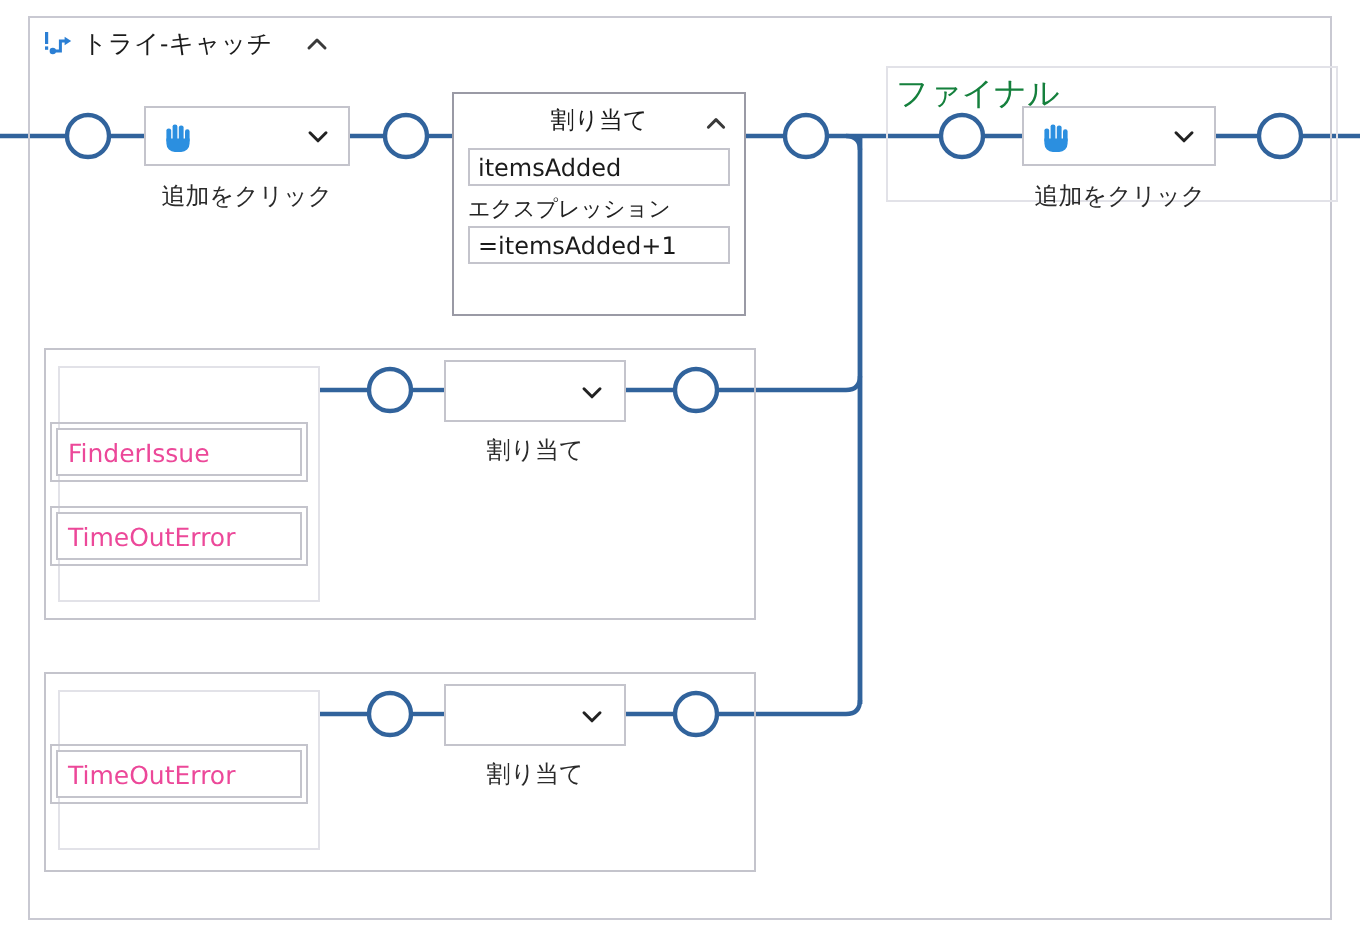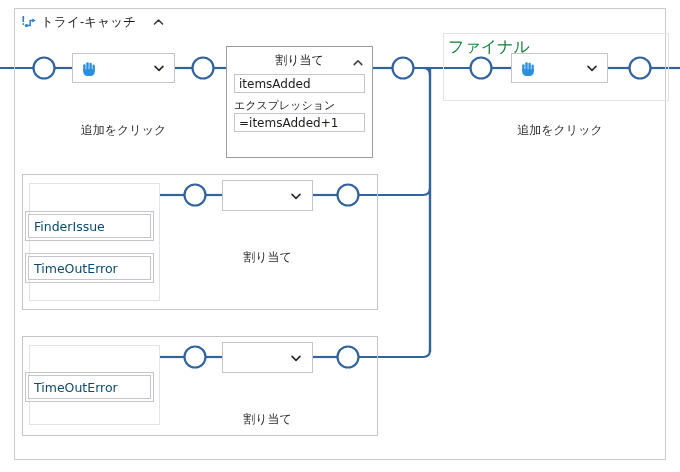--- a/index.html
+++ b/index.html
@@ -82,21 +82,20 @@
     z-index: 4;
   }
 
   .node-label {
     position: absolute;
     font-size: 12px;
     color: #2a2a2a;
     white-space: nowrap;
     text-align: center;
     z-index: 4;
-    margin-top: 32px;
   }
 
   
   .action-node {
     display: flex;
     align-items: center;
     justify-content: space-between;
     padding: 0 9px 0 8px;
     height: 30px;
   }
@@ -222,21 +221,21 @@
     border: 1px solid #c4c4cc;
     background: #ffffff;
     height: 24px;
     z-index: 4;
     display: flex;
     align-items: center;
   }
   .exc-field > span {
     font-family: "DejaVu Sans", "Liberation Sans", sans-serif;
     font-size: 12.5px;
-    color: #0c4a6e;
+    color: #ec4899;
     padding-left: 5px;
     white-space: nowrap;
   }
   .exc-field-outer {
     position: absolute;
     box-sizing: border-box;
     border: 1px solid #c4c4cc;
     background: transparent;
     z-index: 3;
   }

